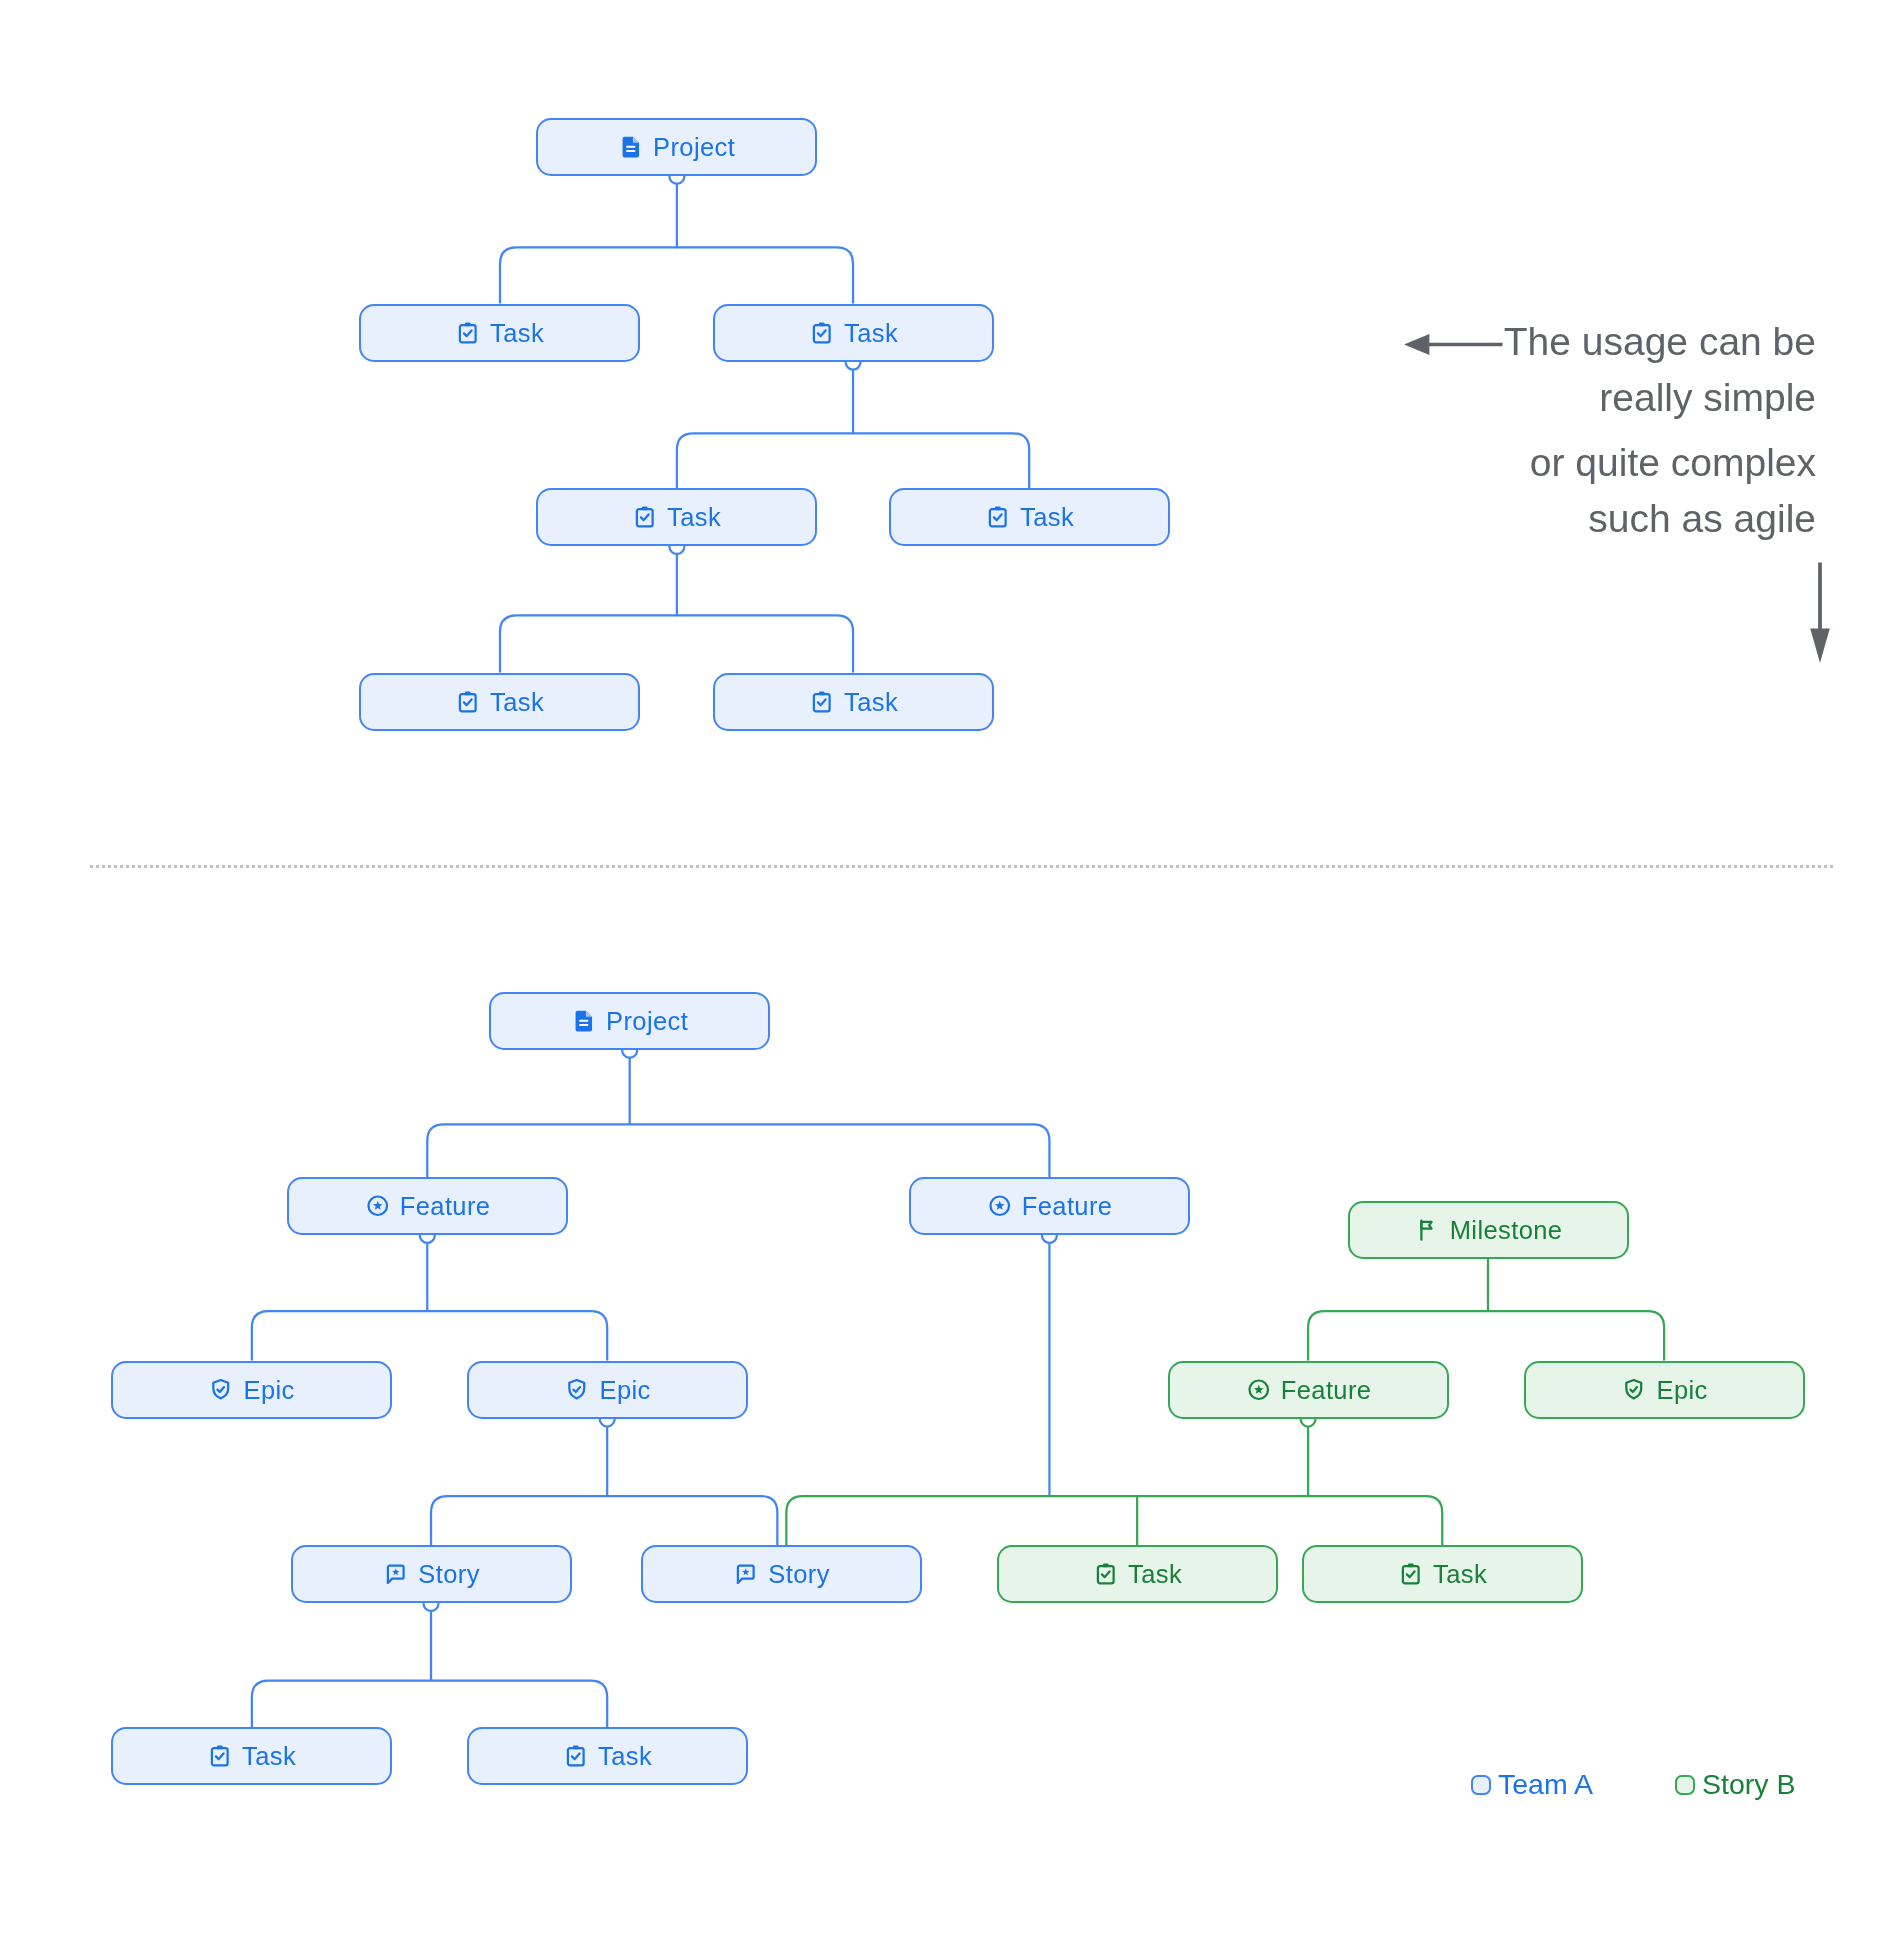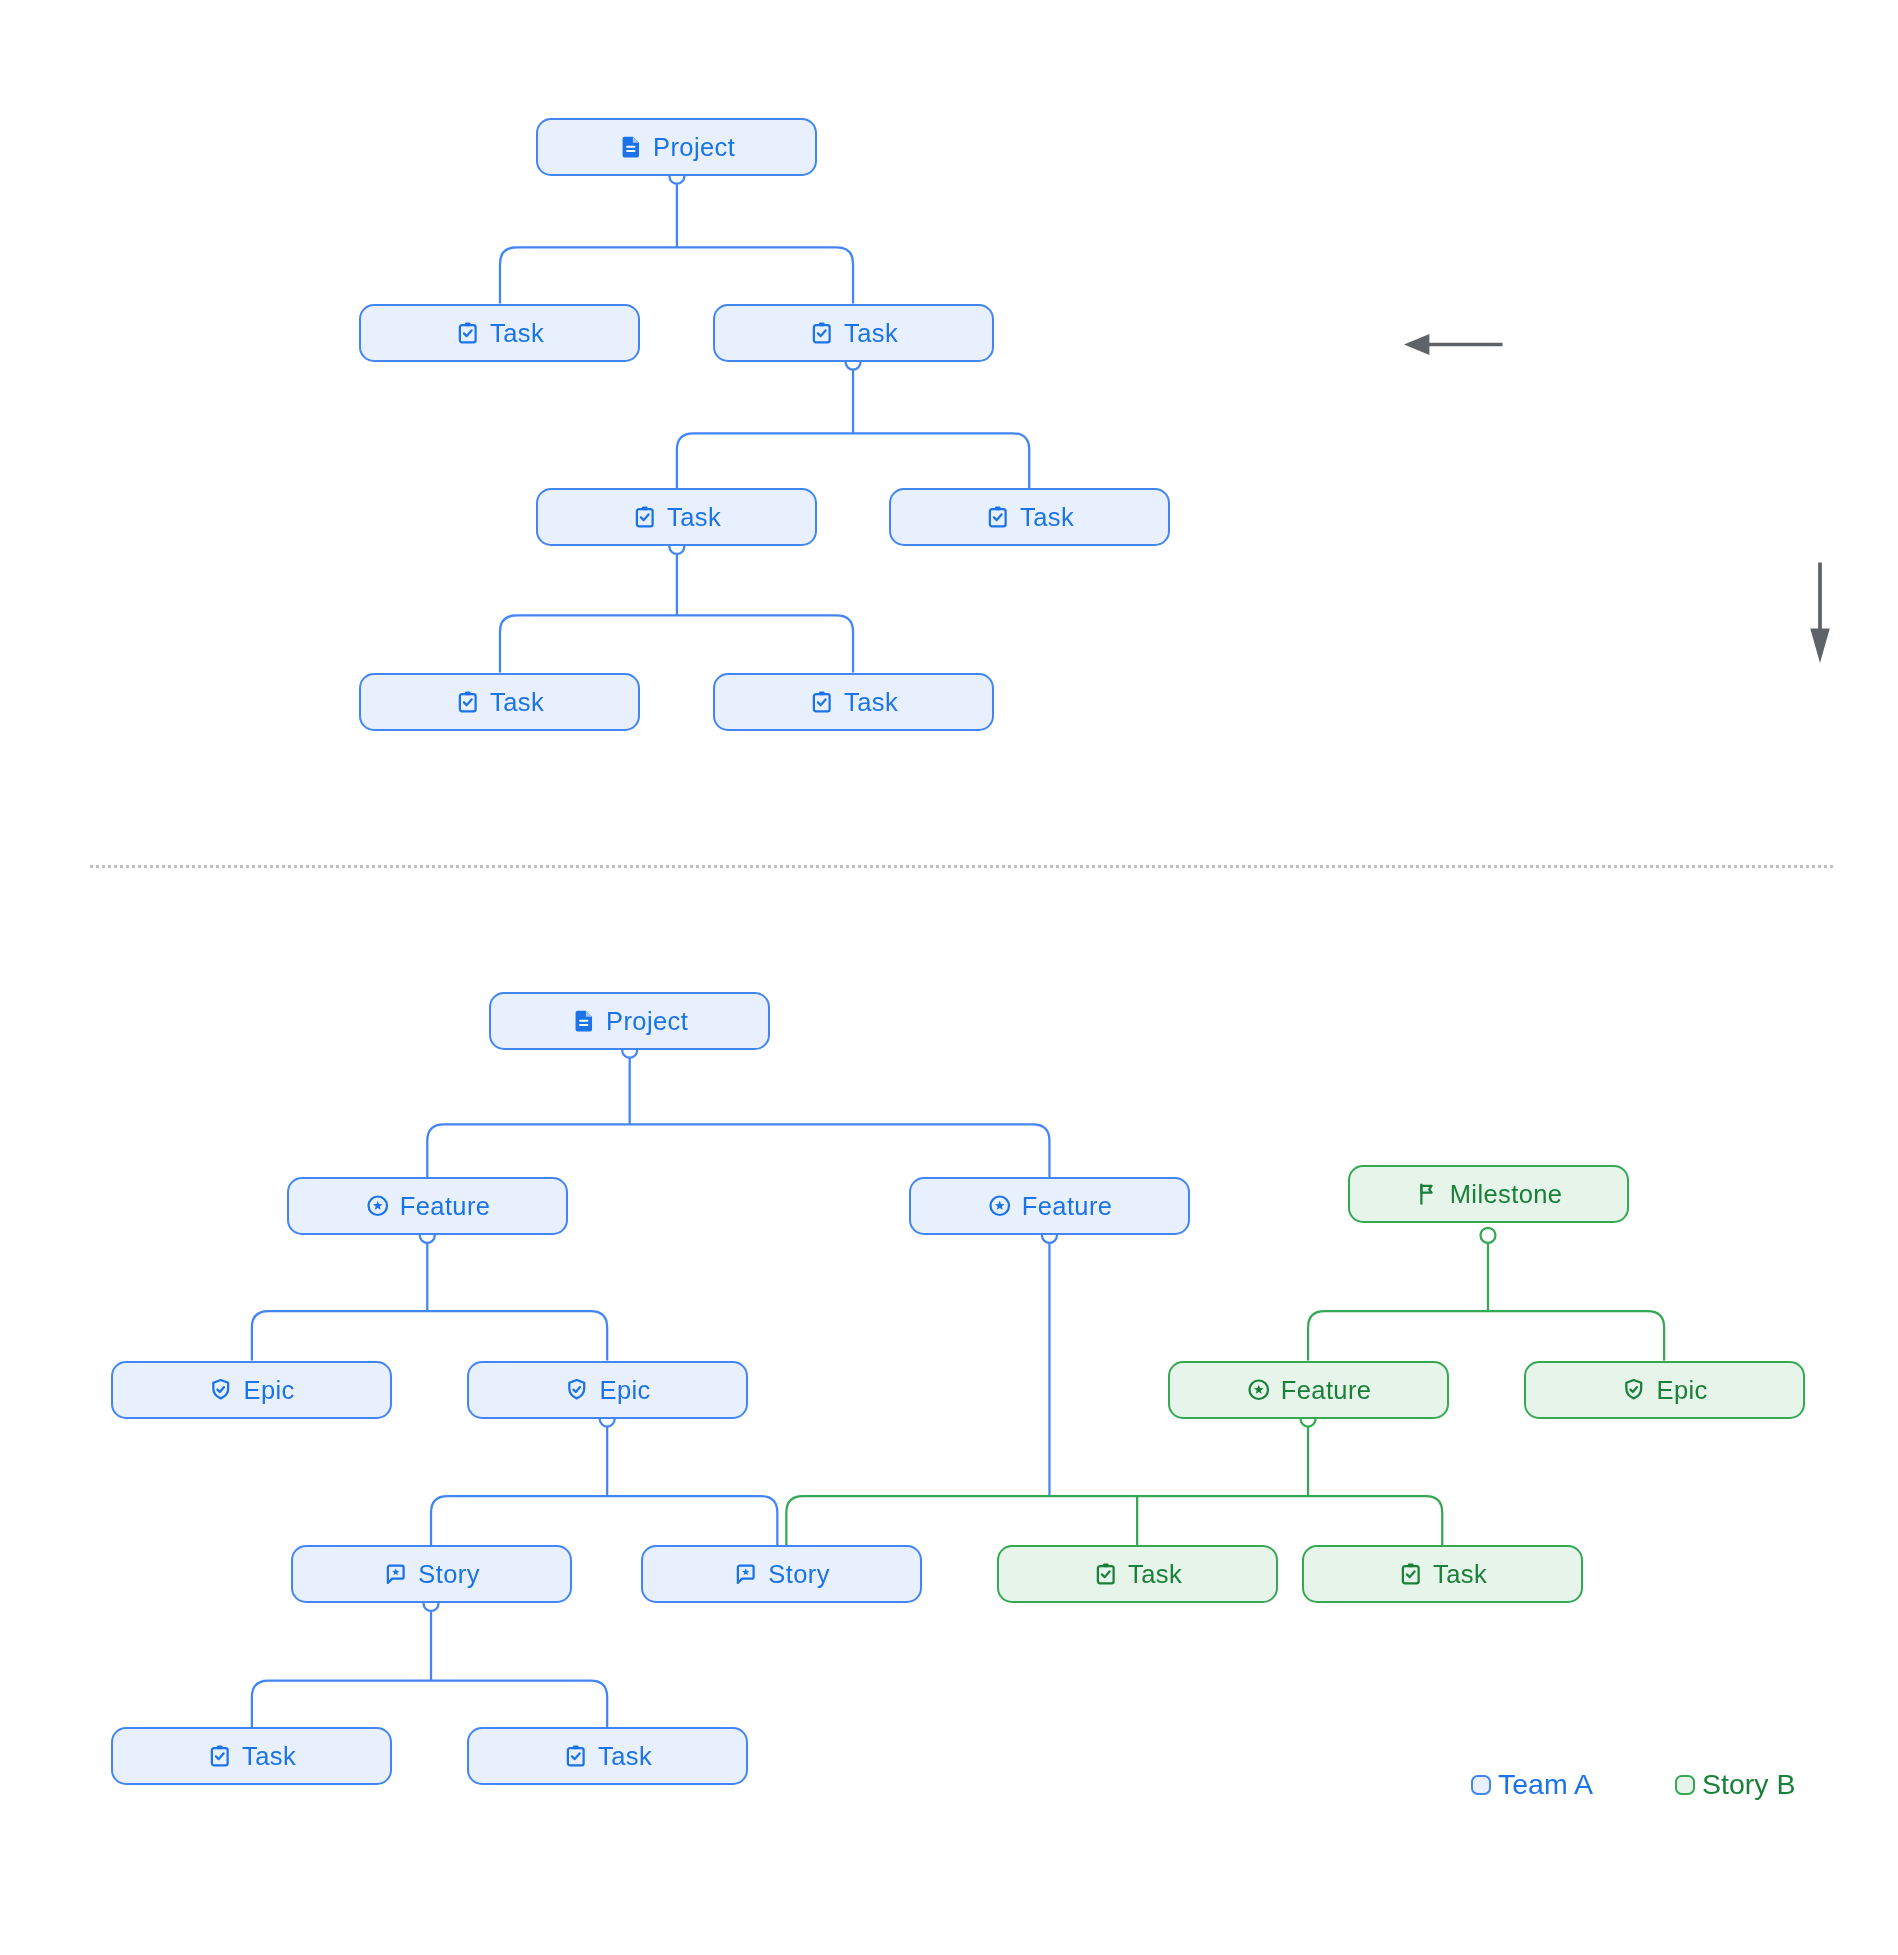--- a/index.html
+++ b/index.html
@@ -141,21 +141,21 @@
         </svg>
         <span>Feature</span>
       </div>
       <div class="node blue" style="left: 909px; top: 1177px;">
         <svg viewBox="0 0 24 24" width="25.5" height="25.5" fill="none" class="icon">
           <circle cx="12" cy="12" r="8.7" stroke="currentColor" stroke-width="2.1"></circle>
           <polygon fill="currentColor" points="12,7.2 13.18,10.38 16.57,10.52 13.9,12.62 14.82,15.88 12,14 9.18,15.88 10.1,12.62 7.43,10.52 10.82,10.38"></polygon>
         </svg>
         <span>Feature</span>
       </div>
-      <div class="node green" style="left: 1348px; top: 1165px;">
+      <div class="node green" style="left: 1348px; top: 1201px;">
         <svg viewBox="0 0 24 24" width="25.5" height="25.5" fill="none" class="icon">
           <path d="M6 3.4v18" stroke="currentColor" stroke-width="2.1" stroke-linecap="round"></path>
           <path d="M6 4.6h9.6l-2.3 3.2 2.3 3.2H6z" stroke="currentColor" stroke-width="2.1" stroke-linejoin="round"></path>
         </svg>
         <span>Milestone</span>
       </div>
       <div class="node blue" style="left: 111px; top: 1361px;">
         <svg viewBox="0 0 24 24" width="25.5" height="25.5" fill="none" class="icon">
           <path d="M12 2.8l7 2.6v5.3c0 4.7-3 7.9-7 9.4-4-1.5-7-4.7-7-9.4V5.4l7-2.6z" stroke="currentColor" stroke-width="2.1" stroke-linejoin="round"></path>
           <path d="M8.9 11.9l2.2 2.2 4-4.6" stroke="currentColor" stroke-width="2.1" stroke-linecap="round" stroke-linejoin="round"></path>
@@ -229,20 +229,26 @@
         </svg>
         <span>Task</span>
       </div>
     </div>
 
   <svg class="arrow" style="left:1401px;top:328px" width="112" height="33" viewBox="0 0 150 44">
     <line x1="136" y1="22" x2="32" y2="22" stroke="#5F6368" stroke-width="5"></line>
     <polygon points="4,22 38,8 38,36" fill="#5F6368"></polygon>
   </svg>
 
+  <div class="annotation">
+    <div>The usage can be</div>
+    <div>really simple</div>
+    <div class="para2">or quite complex</div>
+    <div>such as agile</div>
+  </div>
 
   <svg class="arrow" style="left:1802px;top:561px" width="36" height="105" viewBox="0 0 48 140">
     <line x1="24" y1="2" x2="24" y2="94" stroke="#5F6368" stroke-width="5"></line>
     <polygon points="24,136 11,90 37,90" fill="#5F6368"></polygon>
   </svg>
 
   <div class="divider"></div>
 
   <div class="legend">
     <div class="legend-item">

